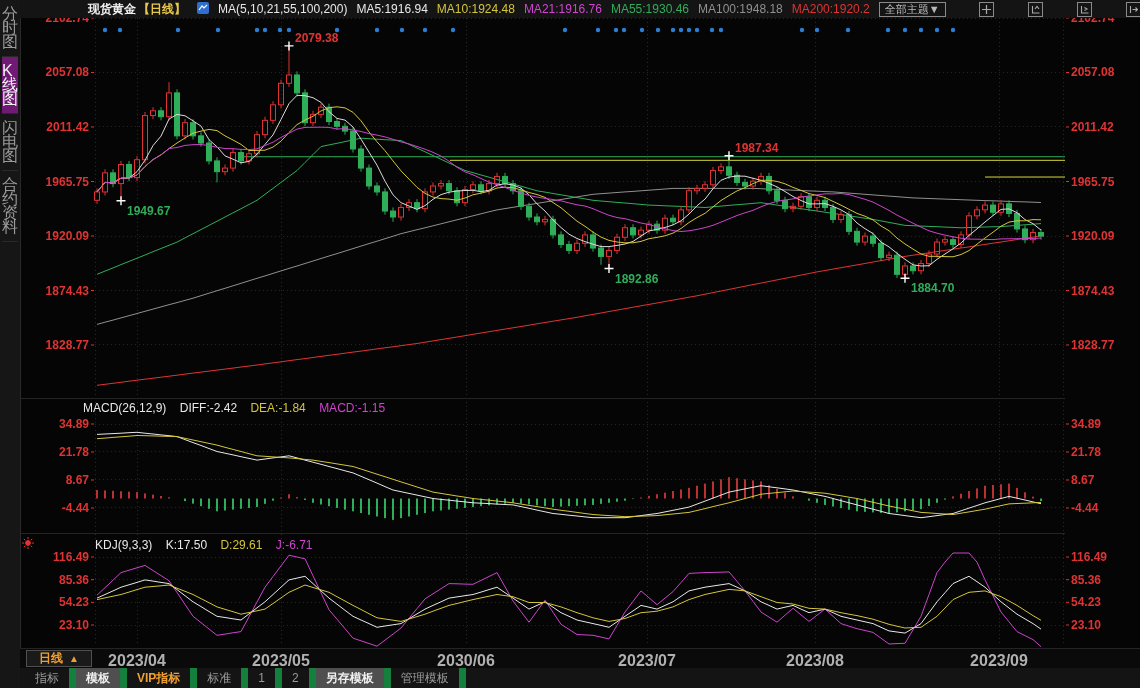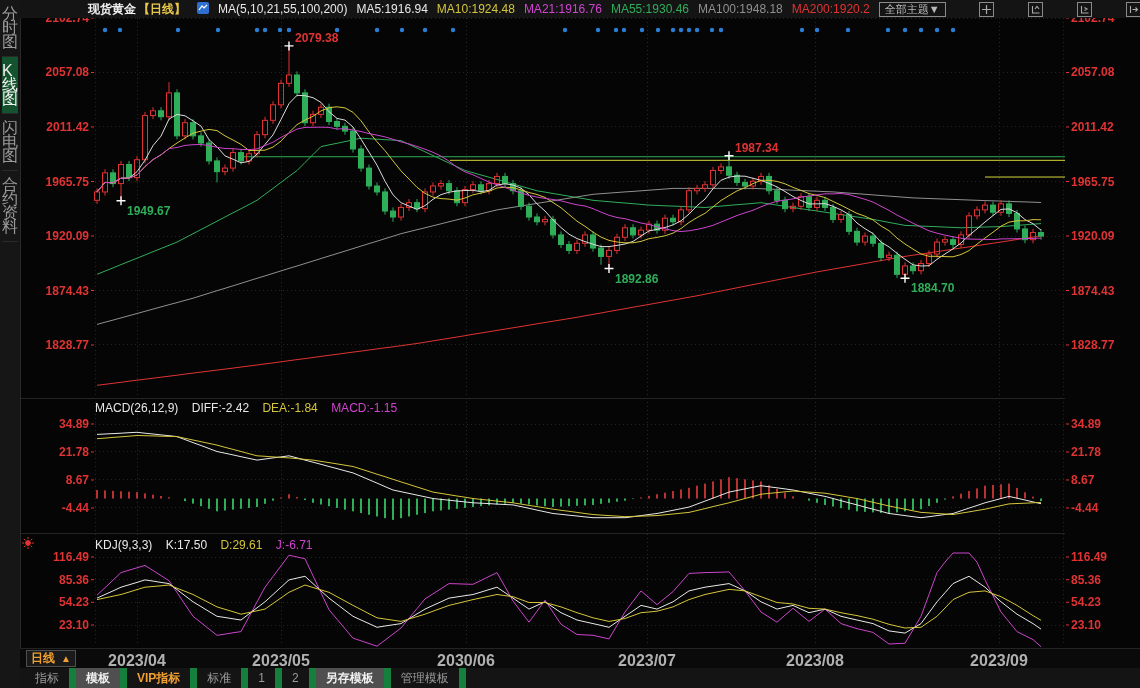--- a/index.html
+++ b/index.html
@@ -2,21 +2,21 @@
 <html><head>
 <meta charset="utf-8">
 <style>
   html,body{margin:0;padding:0;background:#050505;width:1140px;height:688px;overflow:hidden;
     font-family:"Liberation Sans",sans-serif;-webkit-font-smoothing:antialiased;}
   .app{position:relative;width:1140px;height:688px;background:#050505;}
   
   .sidebar{position:absolute;left:0;top:0;width:20px;height:688px;background:#161616;border-right:1px solid #2a2a2a;z-index:3;}
   .side-tab{width:16px;margin:0 auto;padding:7px 0;color:#9a9a9a;font-size:16px;line-height:14px;
     text-align:left;word-break:break-all;border-bottom:1px solid #2a2a2a;cursor:pointer;}
-  .side-tab.active{background:#14532d;color:#f0f0f0;}
+  .side-tab.active{background:#701a75;color:#f0f0f0;}
   
   .topbar{position:absolute;left:20px;top:0;width:1120px;height:18px;background:#141414;z-index:3;
     display:flex;align-items:center;font-size:12px;white-space:nowrap;padding-left:68px;box-sizing:border-box;}
   .topbar span{margin-right:9px;}
   .t-title{color:#f0f0f0;font-weight:bold;margin-right:2px!important;}
   .t-period{color:#e8c84a;font-weight:bold;}
   .t-magroup{color:#e8e8e8;}
   .chart-ic{margin:0 4px 0 2px;display:inline-block;vertical-align:-2px;}
   .t-right{margin-left:auto;display:flex;align-items:flex-end;padding-right:72px;gap:22px;}
   .theme-btn{border:1px solid #8a8a8a;color:#b8b8b8;padding:0 5px;height:13px;line-height:13px;
@@ -25,21 +25,21 @@
     align-items:center;justify-content:center;cursor:pointer;}
   
   .p-head{position:absolute;z-index:3;font-size:12px;white-space:nowrap;}
   .p-head span{margin-right:10px;}
   .c-white{color:#e8e8e8;} .c-yellow{color:#d4c53a;} .c-mag{color:#d044d0;}
   .sun{position:absolute;left:21px;top:536px;z-index:3;cursor:pointer;}
   
   .daterow{position:absolute;left:20px;top:648px;width:1120px;height:20px;background:#0a0a0a;
     border-top:1px solid #242424;z-index:3;}
   .period-box{position:absolute;left:6px;top:1px;height:15px;line-height:15px;background:#1a1a1a;
-    border:1px solid #4f4f4f;color:#f0a030;font-weight:bold;font-size:12px;padding:0 4px;cursor:pointer;}
+    border:1px solid #4f4f4f;color:#f0a030;font-weight:bold;font-size:12px;padding:0 12px;cursor:pointer;}
   .period-box .arr{color:#f0a030;font-size:10px;margin-left:6px;}
   .x-label{position:absolute;top:3px;transform:translateX(-50%);color:#b0b0b0;font-size:16px;font-weight:bold;}
   
   .btoolbar{position:absolute;left:20px;top:668px;width:1120px;height:20px;background:#141414;
     display:flex;align-items:stretch;z-index:3;padding-left:5px;font-size:12px;}
   .b-tab{padding:10px 10px;color:#9a9a9a;border-right:7px solid #15803d;cursor:pointer;display:flex;align-items:center;}
   .b-tab.active{background:#4f4f4f;color:#f0f0f0;font-weight:bold;}
   .b-tab.vip{color:#f0a030;font-weight:bold;}
   
   #cv{position:absolute;left:0;top:0;z-index:2;}
@@ -730,21 +730,21 @@
           </svg>
         </span>
       <span class="win-ic">
           <svg width="9" height="9">
             <path d="M1.5 1v7M3.5 4.5H9M6.5 2.5l2 2-2 2" stroke="#aaa" fill="none" stroke-width="1.1"></path>
           </svg>
         </span>
     </span>
   </div>
 
-  <div class="p-head" style="left:95px;top:401px;">
+  <div class="p-head" style="left:83px;top:401px;">
     <span class="c-white">MACD(26,12,9)</span>
     <span class="c-white">DIFF:-2.42</span>
     <span class="c-yellow">DEA:-1.84</span>
     <span class="c-mag">MACD:-1.15</span>
   </div>
 
   <div class="p-head" style="left:95px;top:538px;">
     <span class="c-white">KDJ(9,3,3)</span>
     <span class="c-white">K:17.50</span>
     <span class="c-yellow">D:29.61</span>

